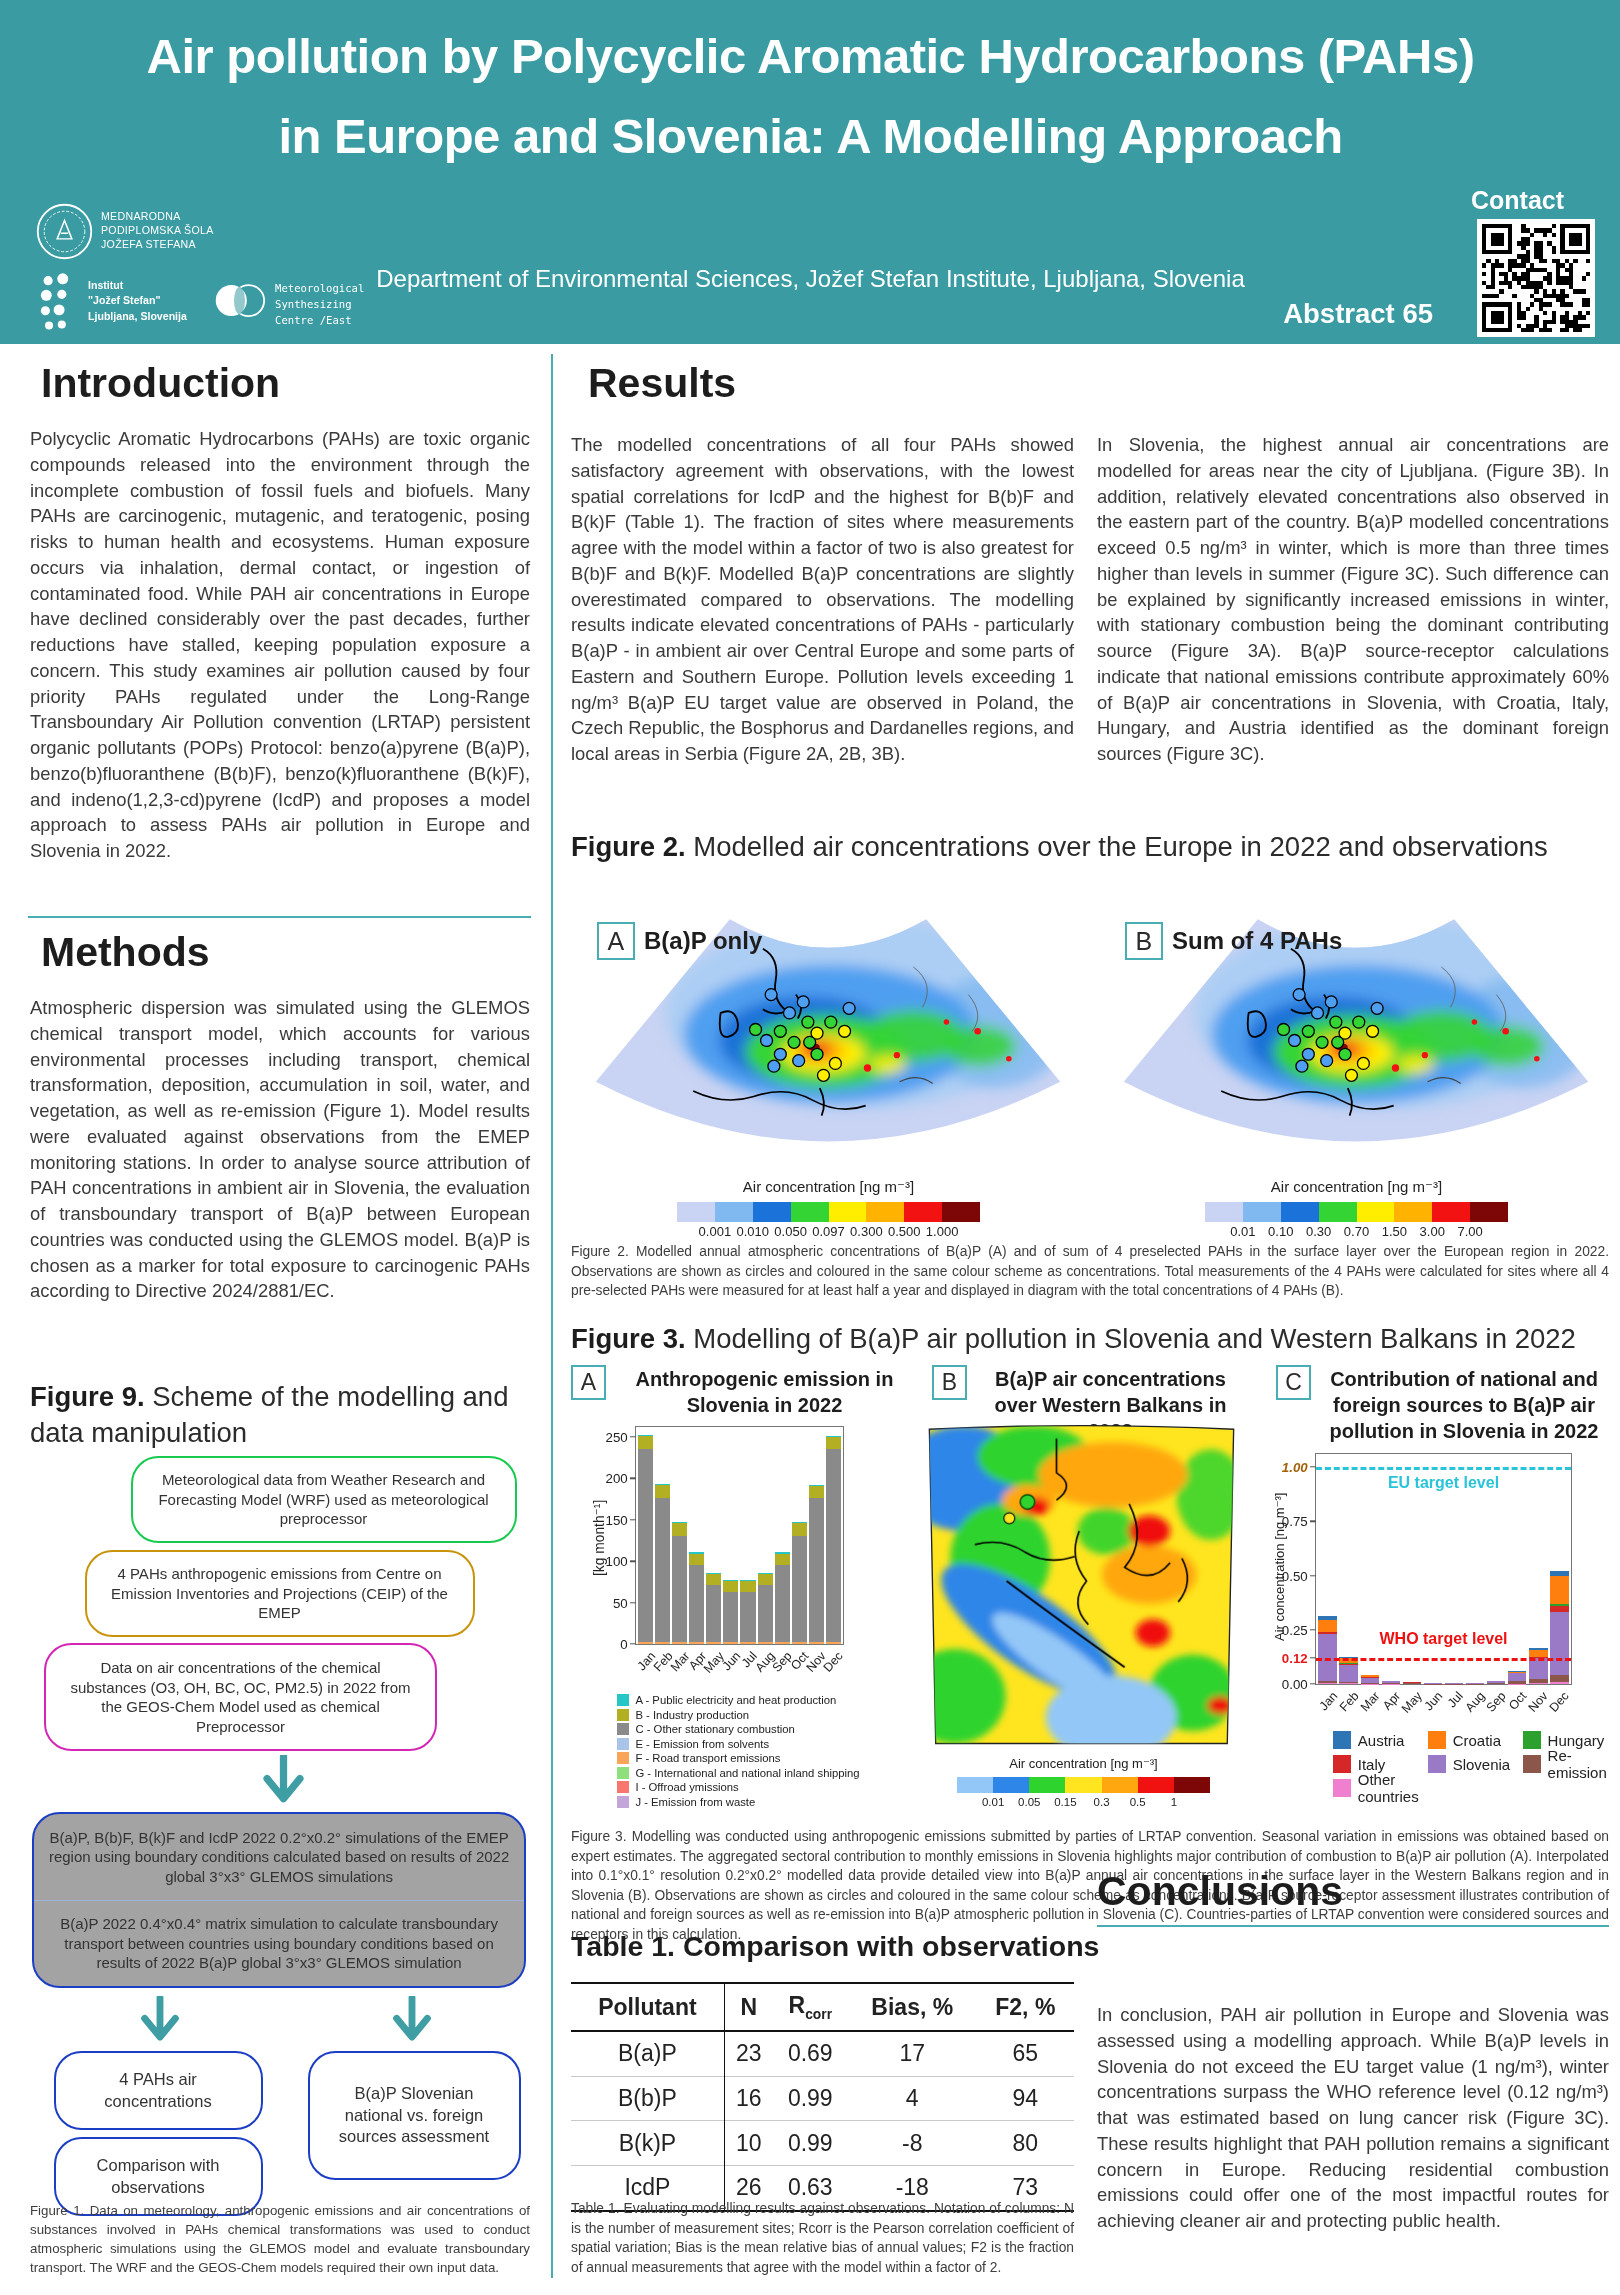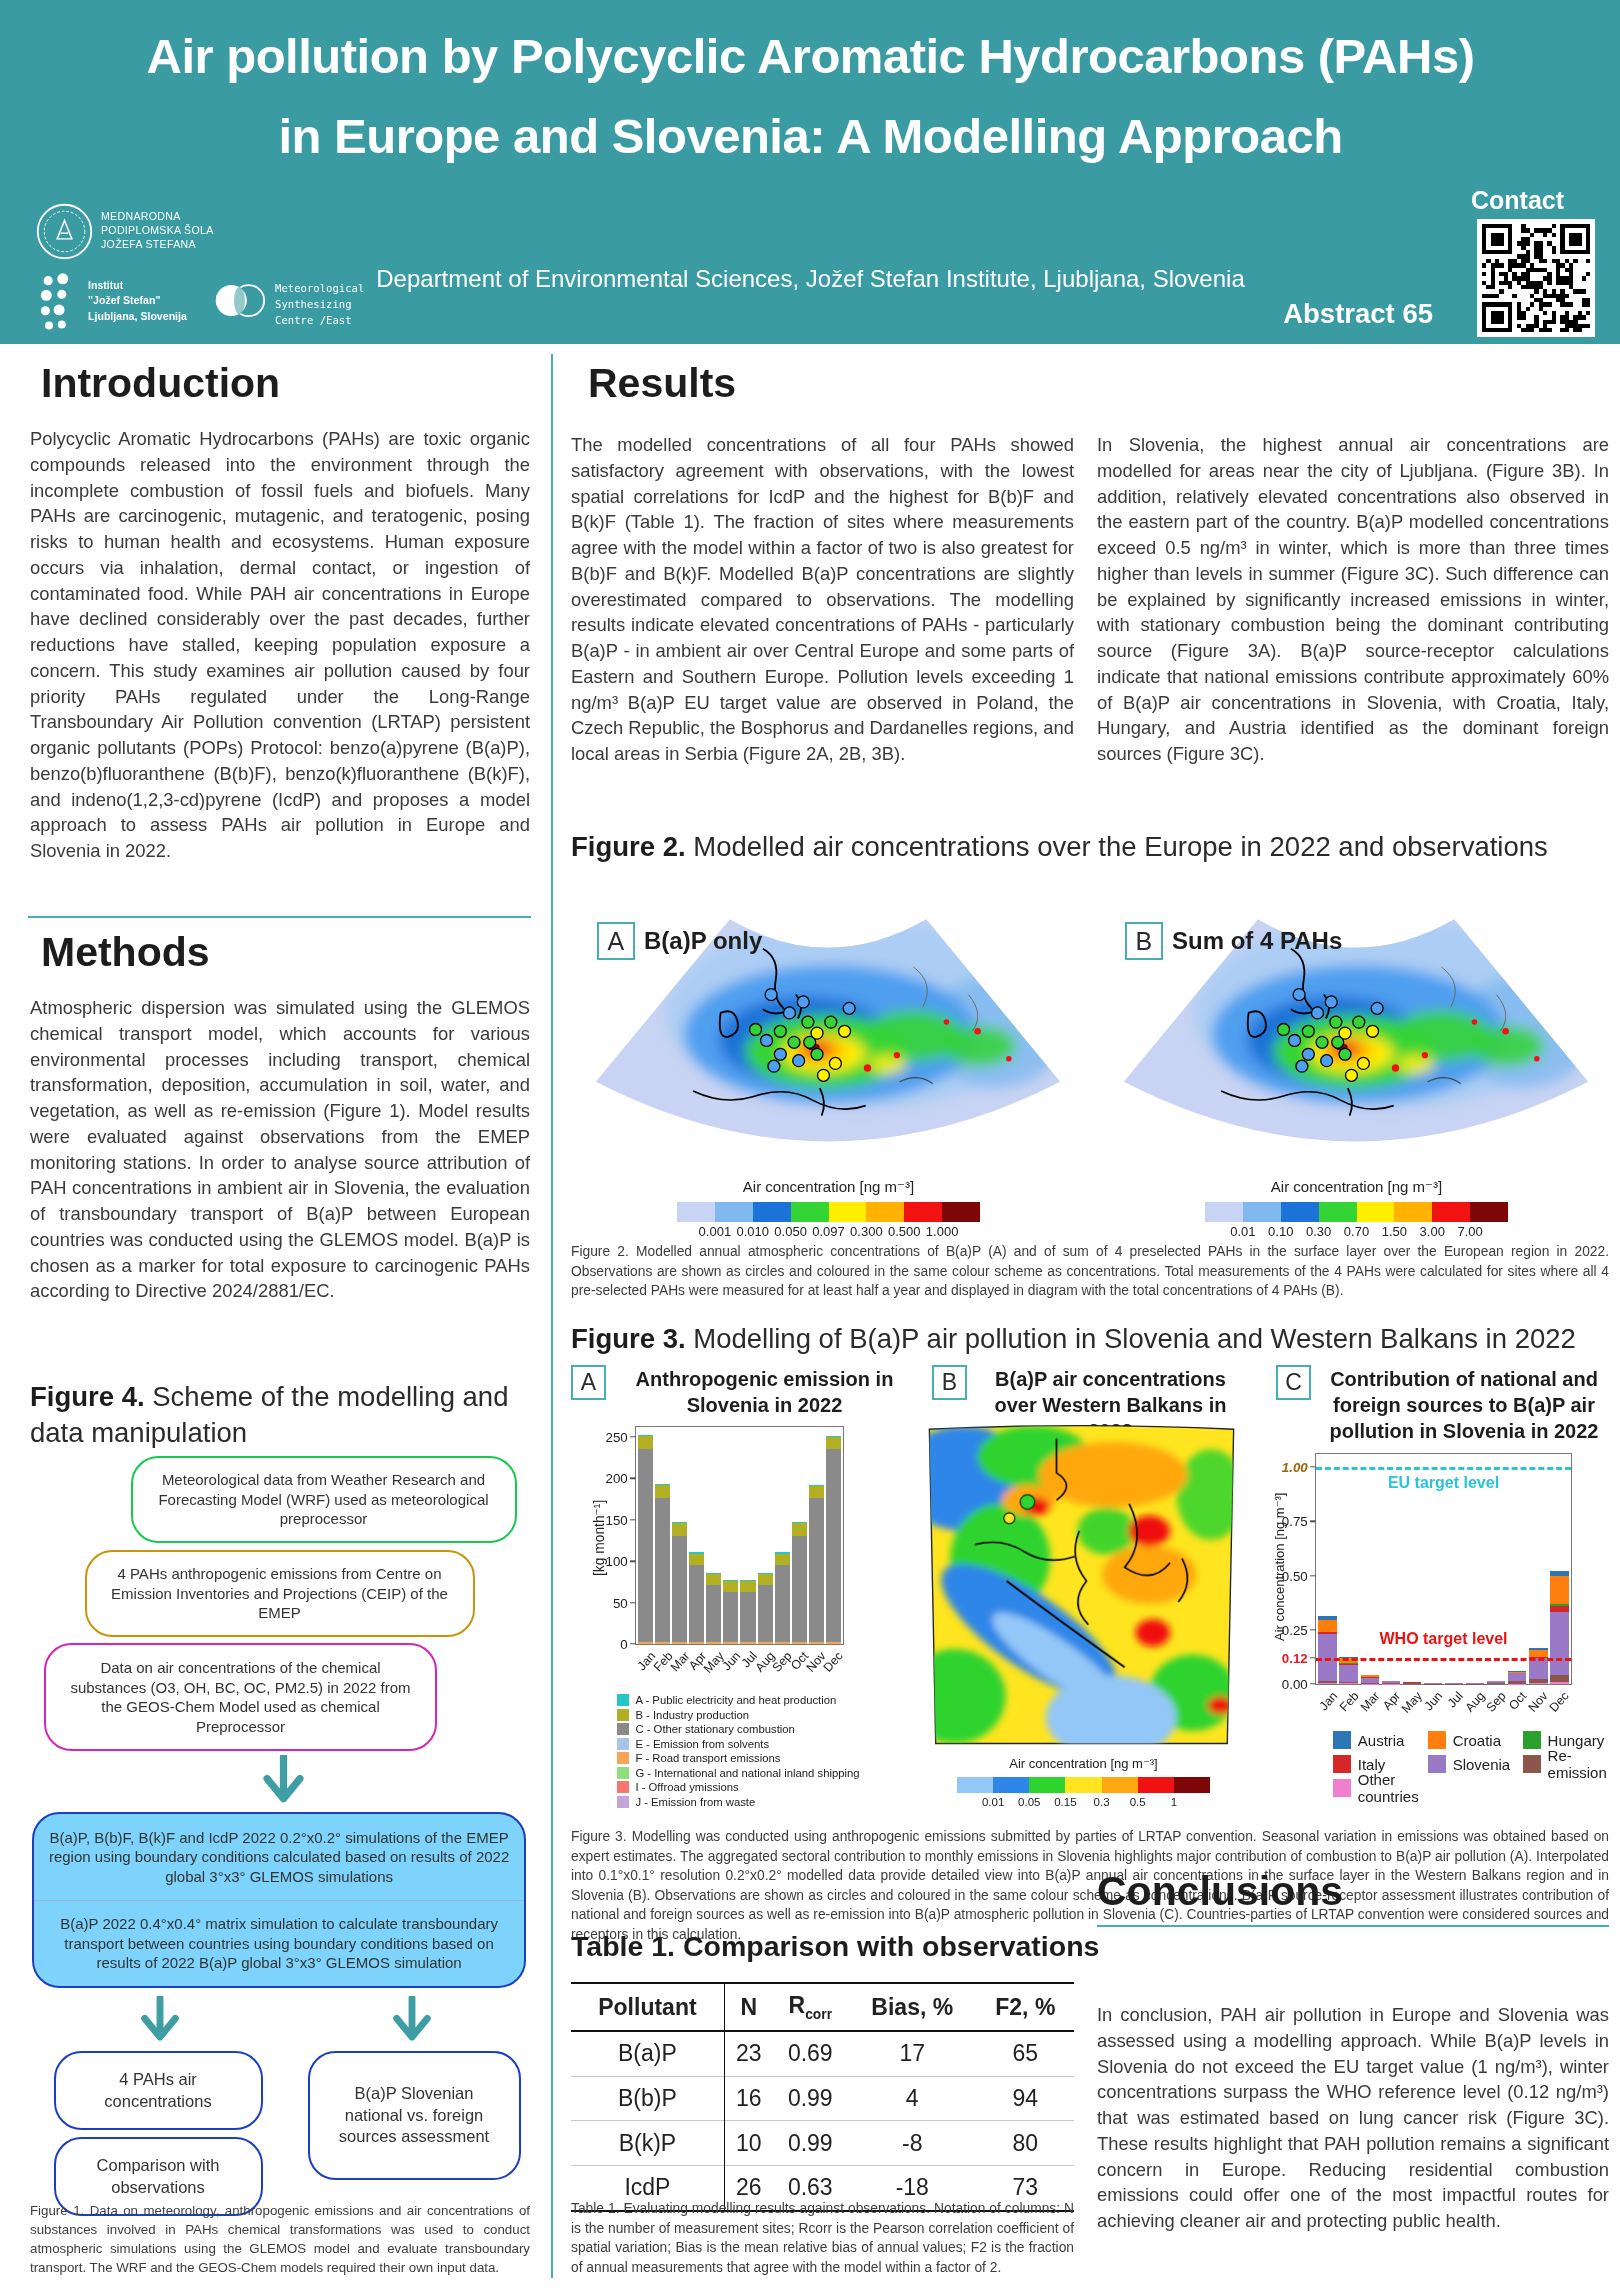--- a/index.html
+++ b/index.html
@@ -26,21 +26,21 @@
   .smallcap{position:absolute;font-size:13.8px;line-height:1.42;text-align:justify;color:#3d3d3d;}
   .figtitle{position:absolute;font-size:27.5px;color:#2b2b2b;line-height:1.3;}
   .figtitle b{color:#1d1d1d;}
   .vrule{position:absolute;width:1.8px;background:#49AEB4;}
   .hrule{position:absolute;height:2.3px;background:#49AEB4;}
   
   .flow{position:absolute;left:27.5px;top:1456px;width:503px;height:739px;}
   .fbox{position:absolute;border-radius:27.5px;border:2.8px solid;display:flex;align-items:center;justify-content:center;
         text-align:center;font-size:15px;line-height:1.3;color:#333;padding:5.5px 14.7px;box-sizing:border-box;background:#fff;}
   .arrow-svg{position:absolute;}
-  .bluewrap{position:absolute;border:2.8px solid #1c3ec4;border-radius:27.5px;background:#7dd3fc;box-sizing:border-box;}
+  .bluewrap{position:absolute;border:2.8px solid #1c3ec4;border-radius:27.5px;background:#a3a3a3;box-sizing:border-box;}
   .bcell{display:flex;align-items:center;justify-content:center;text-align:center;font-size:15px;line-height:1.3;color:#333;padding:5.5px 13px;box-sizing:border-box;}
   .bcell+.bcell{border-top:1.4px solid #9fb3d9;}
   
   .mapbox{position:absolute;}
   .plabel{position:absolute;display:flex;gap:9.2px;align-items:flex-start;z-index:5;}
   .pletter{width:34px;height:34px;border:2.3px solid #49AEB4;background:#fff;color:#2b2b2b;font-size:25px;
            display:flex;align-items:center;justify-content:center;flex:0 0 auto;}
   .ptext{font-weight:bold;font-size:24px;color:#1d1d1d;line-height:1.25;}
   .ptext-sm{font-weight:bold;font-size:20px;color:#1d1d1d;line-height:1.3;text-align:center;}
   .mapsvg{position:absolute;left:0;top:0;width:100%;height:100%;}
@@ -471,21 +471,21 @@
   <div class="vrule" style="left:551px;top:354px;height:1924px"></div>
 
   <div class="sec-h" style="left:41px;top:360px">Introduction</div>
   <div class="para" style="left:30px;top:426px;width:500px">Polycyclic Aromatic Hydrocarbons (PAHs) are toxic organic compounds released into the environment through the incomplete combustion of fossil fuels and biofuels. Many PAHs are carcinogenic, mutagenic, and teratogenic, posing risks to human health and ecosystems. Human exposure occurs via inhalation, dermal contact, or ingestion of contaminated food. While PAH air concentrations in Europe have declined considerably over the past decades, further reductions have stalled, keeping population exposure a concern. This study examines air pollution caused by four priority PAHs regulated under the Long-Range Transboundary Air Pollution convention (LRTAP) persistent organic pollutants (POPs) Protocol: benzo(a)pyrene (B(a)P), benzo(b)fluoranthene (B(b)F), benzo(k)fluoranthene (B(k)F), and indeno(1,2,3-cd)pyrene (IcdP) and proposes a model approach to assess PAHs air pollution in Europe and Slovenia in 2022.</div>
 
   <div class="hrule" style="left:27.5px;top:916px;width:503px"></div>
   <div class="sec-h" style="left:41px;top:929px">Methods</div>
   <div class="para" style="left:30px;top:995px;width:500px">Atmospheric dispersion was simulated using the GLEMOS chemical transport model, which accounts for various environmental processes including transport, chemical transformation, deposition, accumulation in soil, water, and vegetation, as well as re-emission (Figure 1). Model results were evaluated against observations from the EMEP monitoring stations. In order to analyse source attribution of PAH concentrations in ambient air in Slovenia, the evaluation of transboundary transport of B(a)P between European countries was conducted using the GLEMOS model. B(a)P is chosen as a marker for total exposure to carcinogenic PAHs according to Directive 2024/2881/EC.</div>
 
   <div class="figtitle" style="left:30px;top:1379px;width:500px">
-    <b>Figure 4.</b><span> Scheme of the modelling and data manipulation</span>
+    <b>Figure 9.</b><span> Scheme of the modelling and data manipulation</span>
   </div>
 
   <div class="flow">
     <div class="fbox" style="left:103px;top:0;width:386px;height:87px;border-color:#17c94f">Meteorological data from Weather Research and Forecasting Model (WRF) used as meteorological preprocessor</div>
     <div class="fbox" style="left:57px;top:94px;width:390px;height:87px;border-color:#c9930c">4 PAHs anthropogenic emissions from Centre on Emission Inventories and Projections (CEIP) of the EMEP</div>
     <div class="fbox" style="left:16.5px;top:187px;width:393px;height:108px;border-color:#d426b6">Data on air concentrations of the chemical substances (O3, OH, BC, OC, PM2.5) in 2022 from the GEOS-Chem Model used as chemical Preprocessor</div>
     <svg class="arrow-svg" style="left:230px;top:299px" width="51" height="51" viewBox="0 0 56 56">
       <path d="M28,2 V40 M10,26 L28,48 L46,26" fill="none" stroke="#3f9ea4" stroke-width="8" stroke-linecap="round" stroke-linejoin="round"></path>
     </svg>
     <div class="bluewrap" style="left:4.6px;top:356px;width:494px;height:176px">

